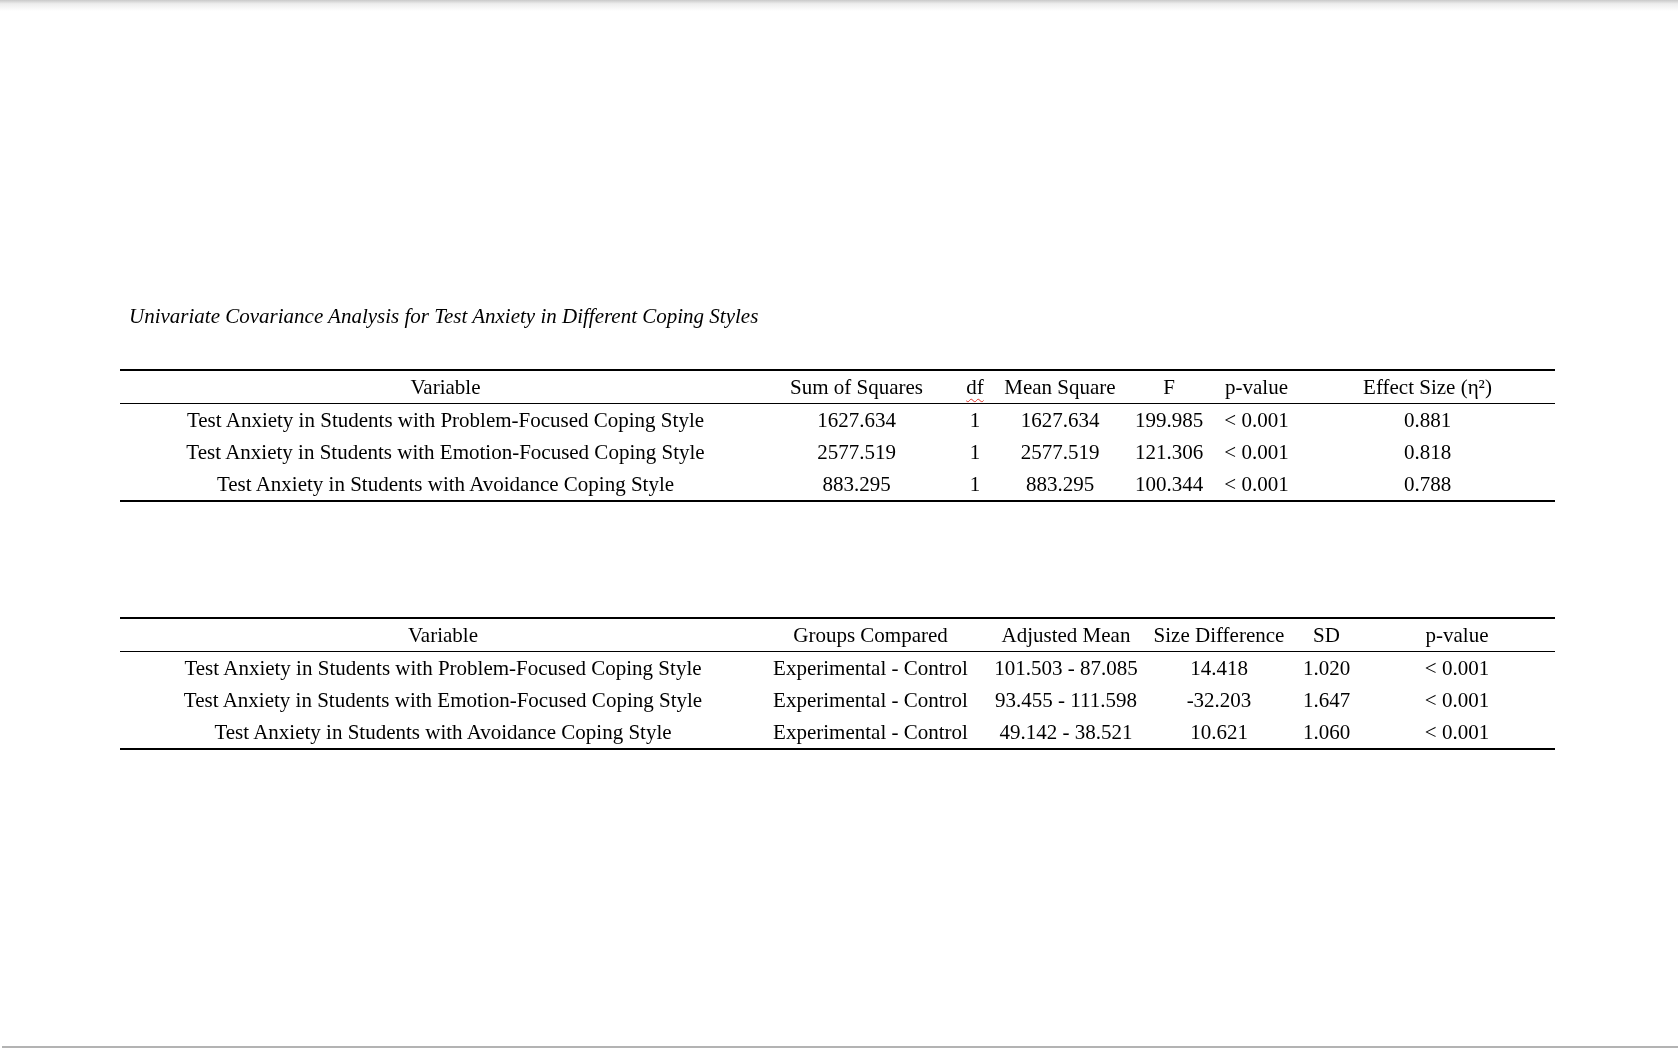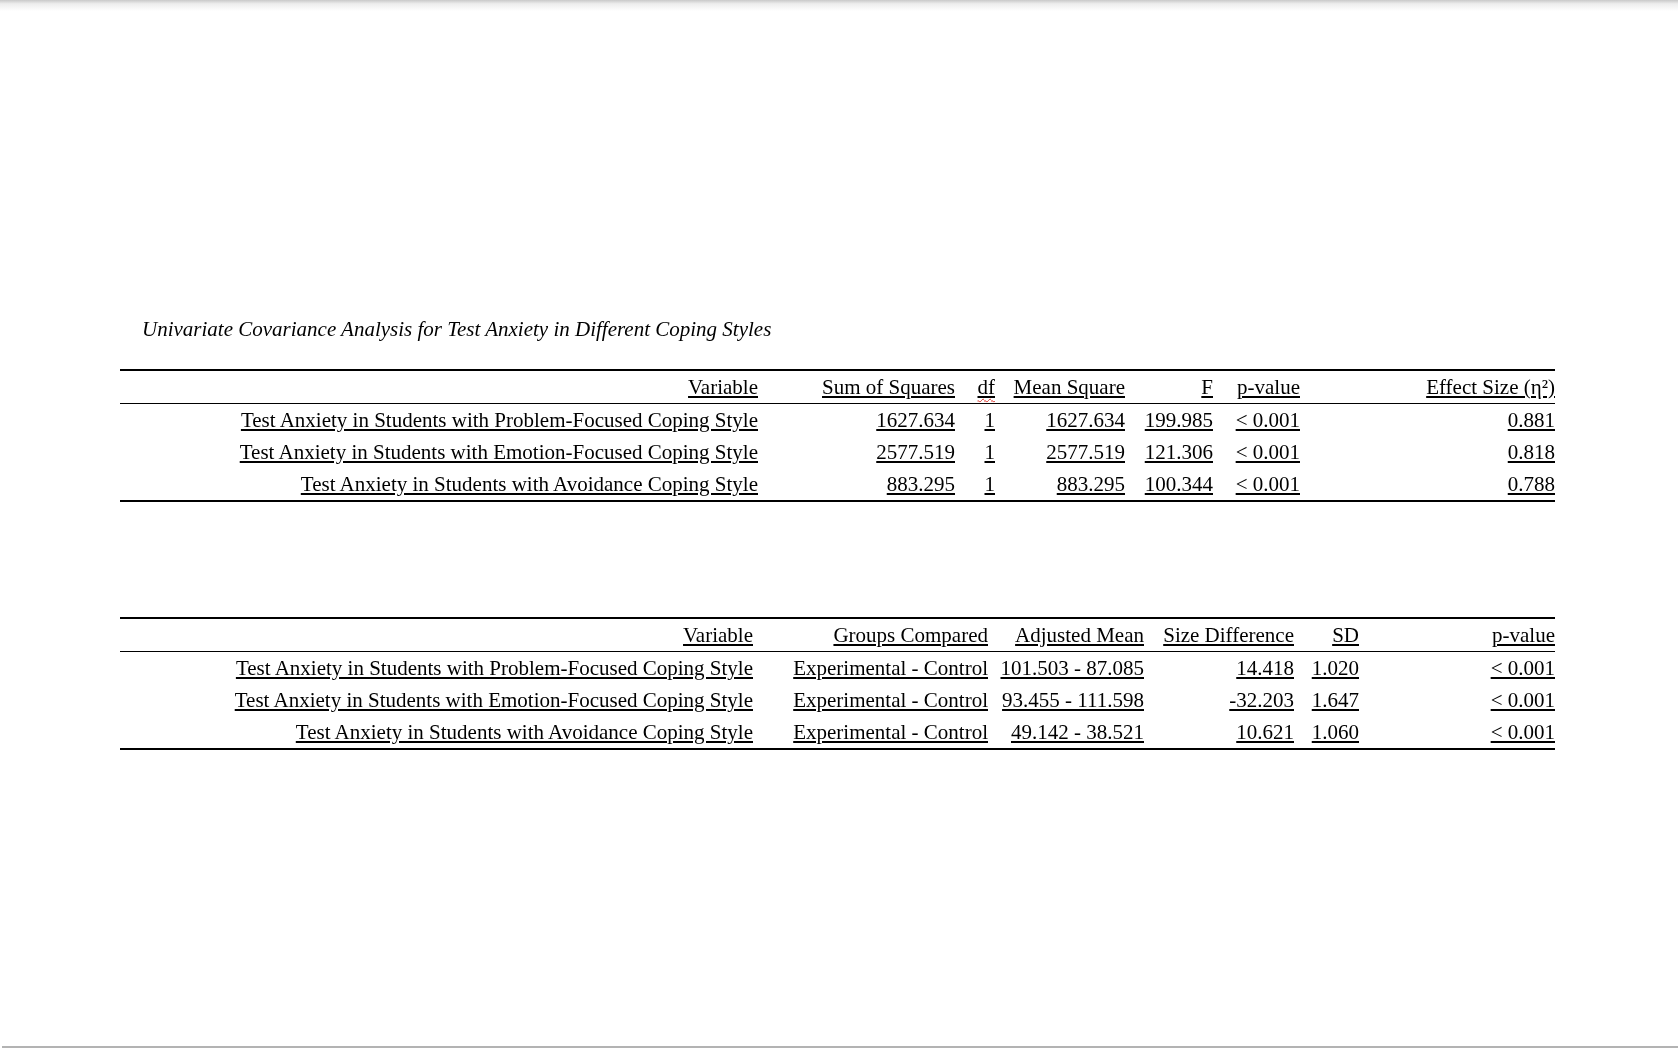--- a/index.html
+++ b/index.html
@@ -25,21 +25,21 @@
   .bottom-edge-line {
     position: absolute;
     left: 2px; right: 0;
     bottom: 4px;
     height: 2px;
     background: #b3b3b3;
   }
   .tbl-title {
     position: absolute;
     left: 128px;
-    margin: 14px;
+    margin: 1px;
     font-size: 21px;
     line-height: 28px;
     font-style: italic;
     font-weight: normal;
     white-space: nowrap;
   }
   #title-1 { top: 301px; }
   #title-2 { top: 556px; }
 
   table.apa {
@@ -53,27 +53,26 @@
     font-size: 21px;
   }
   #table-1 { top: 369px; }
   #table-2 { top: 617px; }
 
   table.apa thead tr {
     border-bottom: 1.5px solid #000000;
   }
   table.apa th, table.apa td {
     font-weight: normal;
-    text-align: right;
+    text-align: center;
     vertical-align: middle;
     padding: 0;
     height: 32px;
     white-space: nowrap;
     overflow: visible;
-    text-decoration: underline;
   }
   table.apa th:first-child, table.apa td:first-child {
     padding-left: 13px;
   }
   .squiggle {
     text-decoration-line: underline;
     text-decoration-style: wavy;
     text-decoration-color: #da352c;
     text-decoration-thickness: 1px;
     text-underline-offset: 4px;

